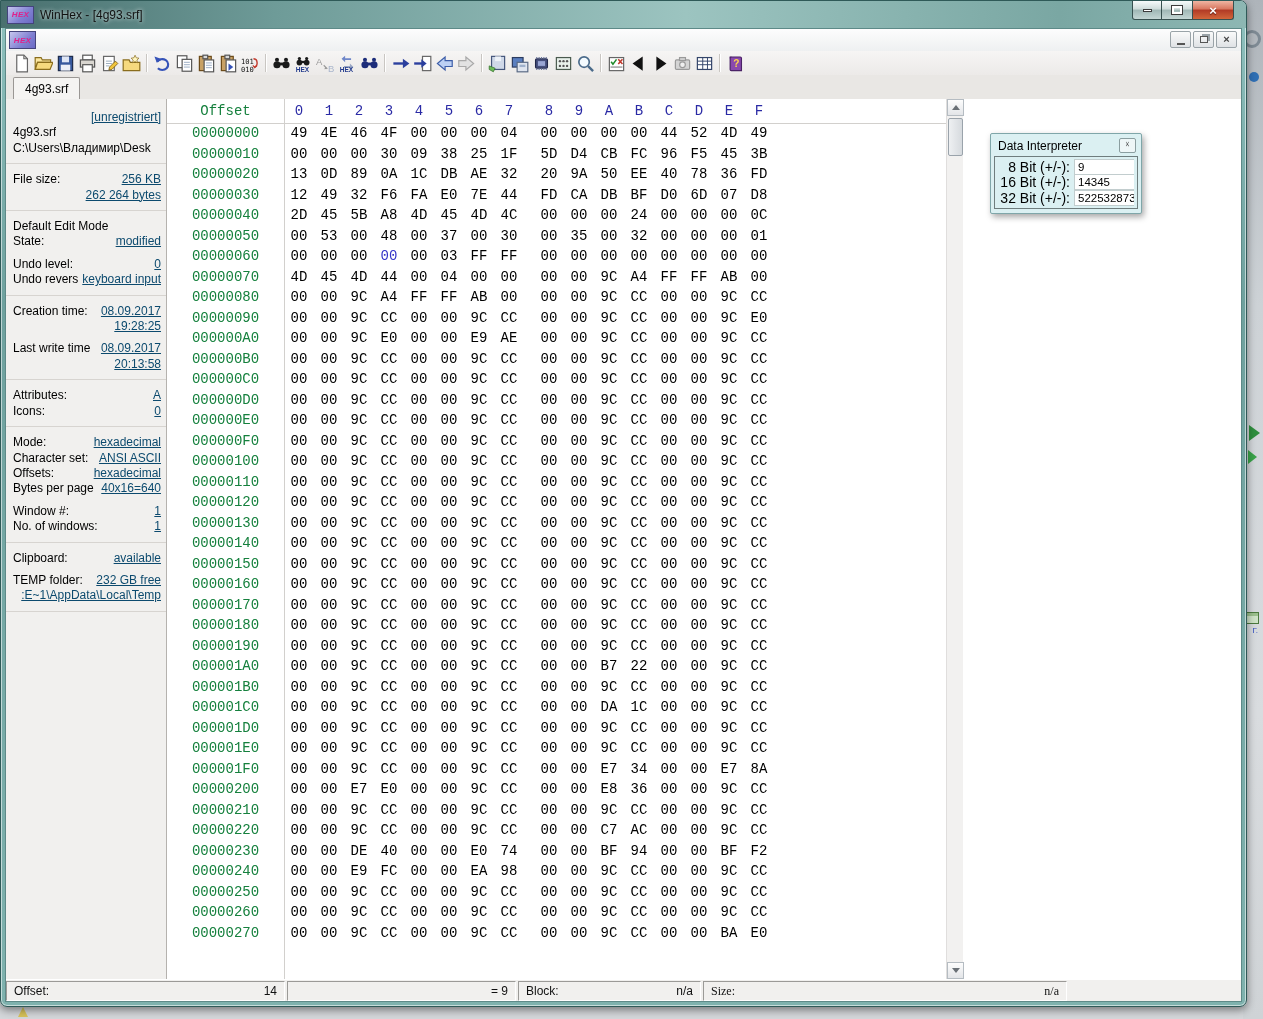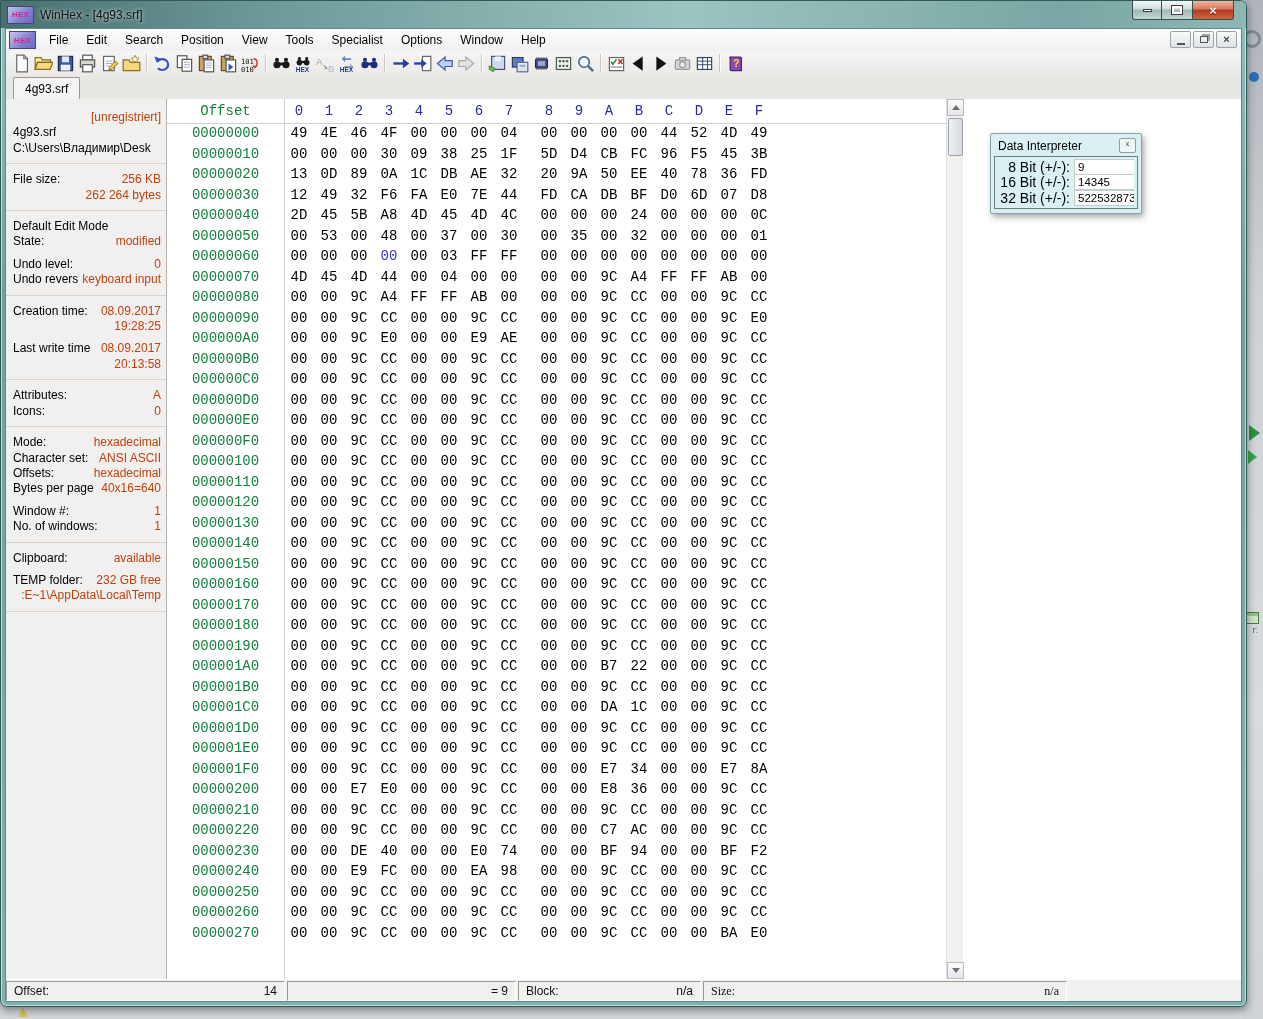--- a/index.html
+++ b/index.html
@@ -73,21 +73,21 @@
      border:1px solid #9a9794;border-bottom:none;border-radius:2px 2px 0 0;
      display:flex;align-items:center;font-size:12px;}
 
   
   .sidebar{position:absolute;left:0;top:70px;width:161px;bottom:22px;background:#f1f0ee;
      border-right:1px solid #b5b2ae;box-sizing:border-box;padding-top:9px;overflow:hidden;}
   .side-section{border-bottom:1px solid #d7d4d0;padding:2px 0 7px 0;margin:0 0 6px 0;}
   .side-line{display:flex;justify-content:space-between;align-items:baseline;
      padding:0 5px 0 7px;line-height:15.4px;white-space:nowrap;overflow:hidden;}
   .side-label{color:#000;flex:0 1 auto;overflow:hidden;}
-  .side-value{color:#c2410c;margin-left:4px;flex:1 0 auto;text-align:right;overflow:hidden;}
+  .side-value{color:#0c4a6e;margin-left:4px;flex:1 0 auto;text-align:right;overflow:hidden;text-decoration:underline;}
   .side-spacer{height:7px;}
 
   
   .hexpane{position:absolute;left:161px;top:70px;right:0;bottom:22px;background:#fff;overflow:hidden;}
   .hexgrid{position:absolute;left:0;top:0;width:607px;font-family:"Liberation Mono","DejaVu Sans Mono",monospace;font-size:14px;}
   .hex-vline{position:absolute;left:117px;top:0;bottom:0;width:1px;background:#d2d0cd;}
   .hex-hline{position:absolute;left:0;top:24px;width:783px;height:1px;background:#d2d0cd;}
   .hex-row{display:flex;height:20.5px;align-items:center;}
   .hex-row.header{height:24px;color:#2a2aa5;}
   .off-cell{width:117px;text-align:center;color:#15803d;flex:0 0 auto;}
@@ -163,32 +163,20 @@
       <span class="capbtn close">
           <span class="glyph-close">×</span>
         </span>
     </span>
   </div>
 
   <div class="client">
 
     <div class="menubar">
       <span class="hexlogo">HEX</span>
-      <span style="display:flex;">
-          <span class="menu-item">File</span>
-          <span class="menu-item">Edit</span>
-          <span class="menu-item">Search</span>
-          <span class="menu-item">Position</span>
-          <span class="menu-item">View</span>
-          <span class="menu-item">Tools</span>
-          <span class="menu-item">Specialist</span>
-          <span class="menu-item">Options</span>
-          <span class="menu-item">Window</span>
-          <span class="menu-item">Help</span>
-        </span>
       <span class="mdibtns">
         <span class="mdibtn">
             <span class="glyph-mdimin"></span>
           </span>
         <span class="mdibtn">
             <span class="glyph-mdirestore"></span>
           </span>
         <span class="mdibtn">
             <span class="glyph-mdiclose">×</span>
           </span>

